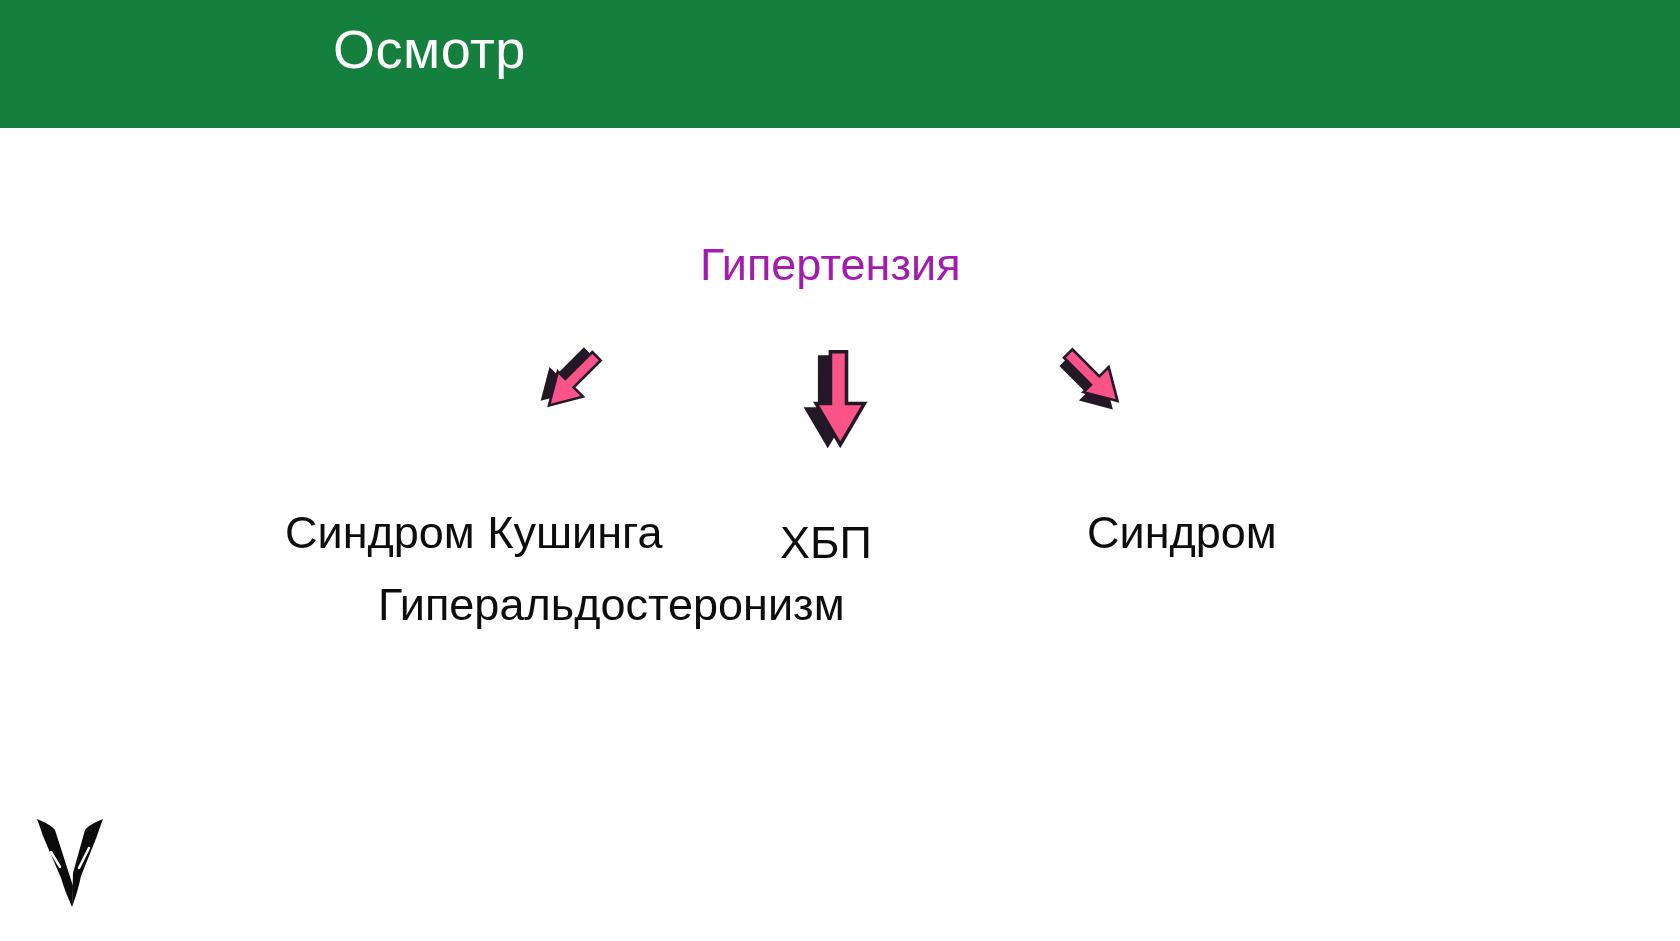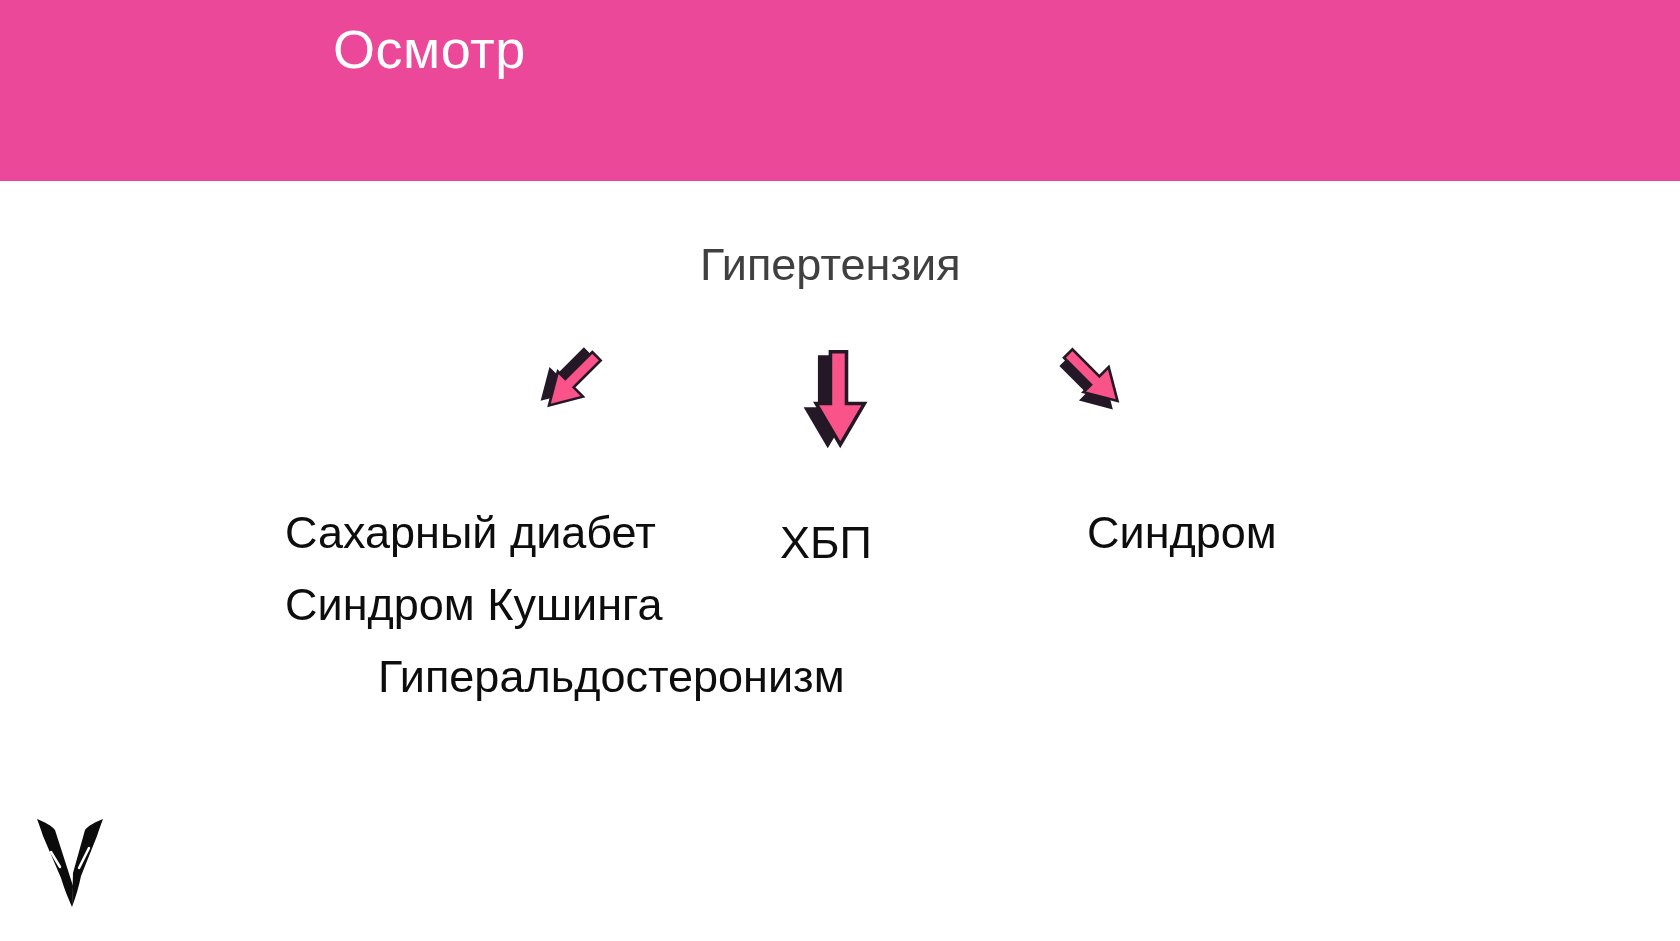--- a/index.html
+++ b/index.html
@@ -11,42 +11,42 @@
     position: relative;
     width: 1680px;
     height: 941px;
     background: #ffffff;
     overflow: hidden;
   }
   .band {
     position: absolute;
     left: 0; top: 0;
     width: 1680px;
-    height: 181px;
-    background: #ec4899;
+    height: 128px;
+    background: #15803d;
   }
   .band-title {
     position: absolute;
     left: 333px;
     top: 17px;
     margin: 0;
     font-size: 54px;
     font-weight: 400;
     line-height: 64px;
     color: #ffffff;
     letter-spacing: 0.5px;
     white-space: nowrap;
   }
   .root-label {
     position: absolute;
     left: 700px;
     top: 229px;
     font-size: 45px;
     line-height: 72px;
-    color: #404040;
+    color: #a21caf;
     white-space: nowrap;
   }
   .cause {
     position: absolute;
     font-size: 45px;
     line-height: 72px;
     color: #0d0d0d;
     white-space: nowrap;
   }
   .causes-left { left: 285px; top: 497px; }
@@ -98,21 +98,20 @@
         <use href="#pink-arrow"></use>
       </svg>
   </div>
   <div class="arrow arrow-down-right">
     <svg width="50" height="74" viewBox="0 0 76 112">
         <use href="#pink-arrow"></use>
       </svg>
   </div>
 
   <div class="cause causes-left">
-    <div class="line1">Сахарный диабет</div>
     <div class="line2">Синдром Кушинга</div>
     <div class="line4">Гиперальдостеронизм</div>
   </div>
 
   <div class="cause cause-middle">ХБП</div>
 
   <div class="cause cause-right">Синдром</div>
 
   <div class="logo">
     <svg width="70" height="90" viewBox="0 0 70 90">

